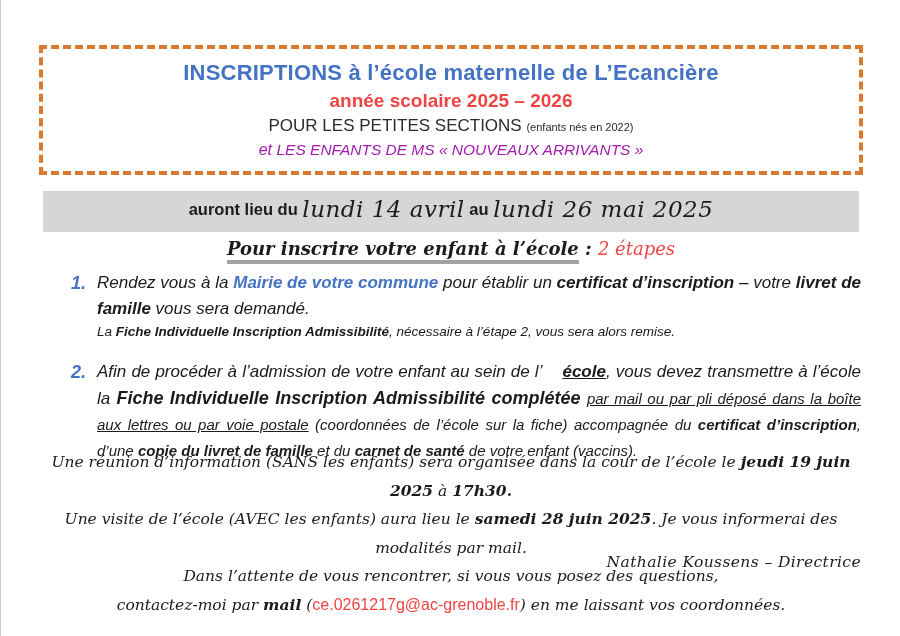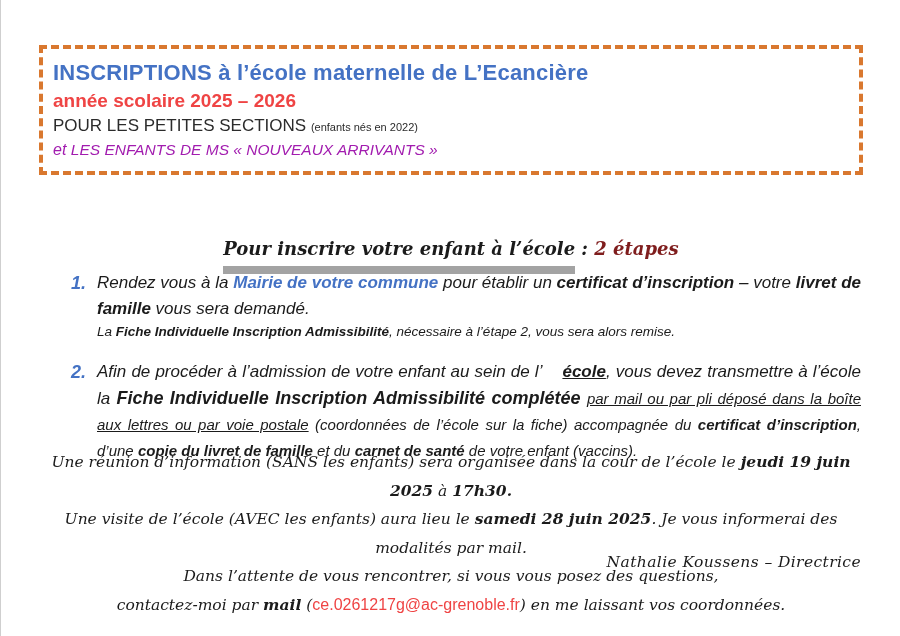--- a/index.html
+++ b/index.html
@@ -12,20 +12,21 @@
     border-left: 1px solid #cfcfcf;
   }
   .page { width: 900px; height: 636px; position: relative; }
 
   
   .header-box {
     position: absolute;
     left: 38px; right: 38px; top: 45px;
     border: 4px dashed #d9782f;
     padding: 9px 10px 10px 10px;
+    text-align: center;
     background: #ffffff;
   }
   .title {
     color: #4472c4;
     font-weight: bold;
     font-size: 22px;
     line-height: 29px;
     letter-spacing: 0.2px;
   }
   .subtitle {
@@ -73,25 +74,25 @@
 
   
   .intro {
     position: absolute;
     left: 0; right: 0; top: 238px;
     text-align: center;
     font-size: 18px;
   }
   .intro .u-part {
     font-weight: bold;
-    border-bottom: 8px solid #a3a3a3;
-    padding-bottom: 7px;
+    border-bottom: 4px solid #a3a3a3;
+    padding-bottom: 1px;
   }
   .intro .colon { font-weight: bold; }
-  .intro .highlight { color: #7f1d1d; font-weight: bold; }
+  .intro .highlight { color: #ef4444; font-weight: normal; }
 
   
   .steps { position: absolute; left: 70px; right: 40px; top: 270px; }
   .step { display: flex; margin-bottom: 17px; }
   .step-num {
     width: 26px;
     flex: 0 0 26px;
     color: #4472c4;
     font-weight: bold;
     font-style: italic;
@@ -142,20 +143,23 @@
 
 <div class="page">
 
   <div class="header-box">
     <div class="title">INSCRIPTIONS à l’école maternelle de L’Ecancière</div>
     <div class="subtitle">année scolaire 2025 – 2026</div>
     <div class="audience"><span>POUR LES PETITES SECTIONS </span><span class="paren">(enfants nés en 2022)</span></div>
     <div class="newcomers"><span class="et">et </span><span>LES ENFANTS DE MS « NOUVEAUX ARRIVANTS »</span></div>
   </div>
 
+  <div class="banner">
+    <span class="prefix">auront lieu du </span><span class="hand date">lundi 14 avril</span><span class="mid"> au </span><span class="hand date">lundi 26 mai 2025</span>
+  </div>
 
   <div class="intro hand">
     <span class="u-part">Pour inscrire votre enfant à l’école</span><span class="colon"> : </span><span class="highlight">2 étapes</span>
   </div>
 
   <div class="steps">
 
     <div class="step">
       <div class="step-num">1.</div>
       <div class="step-body">

